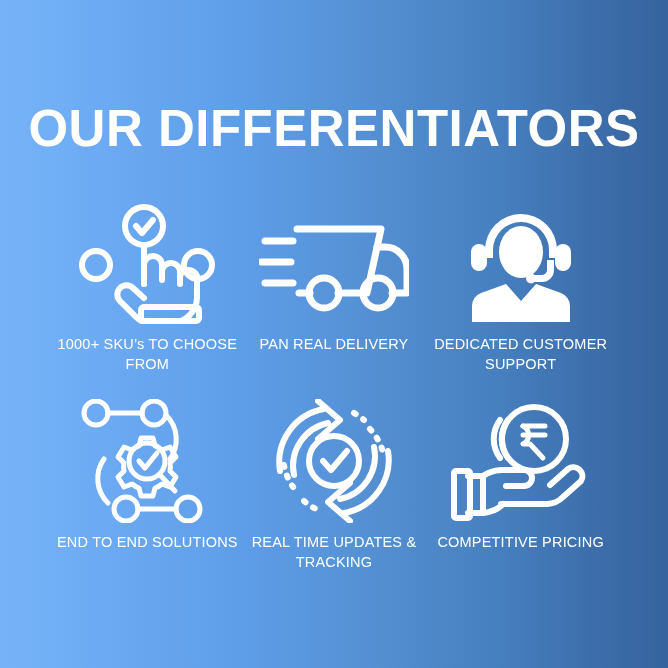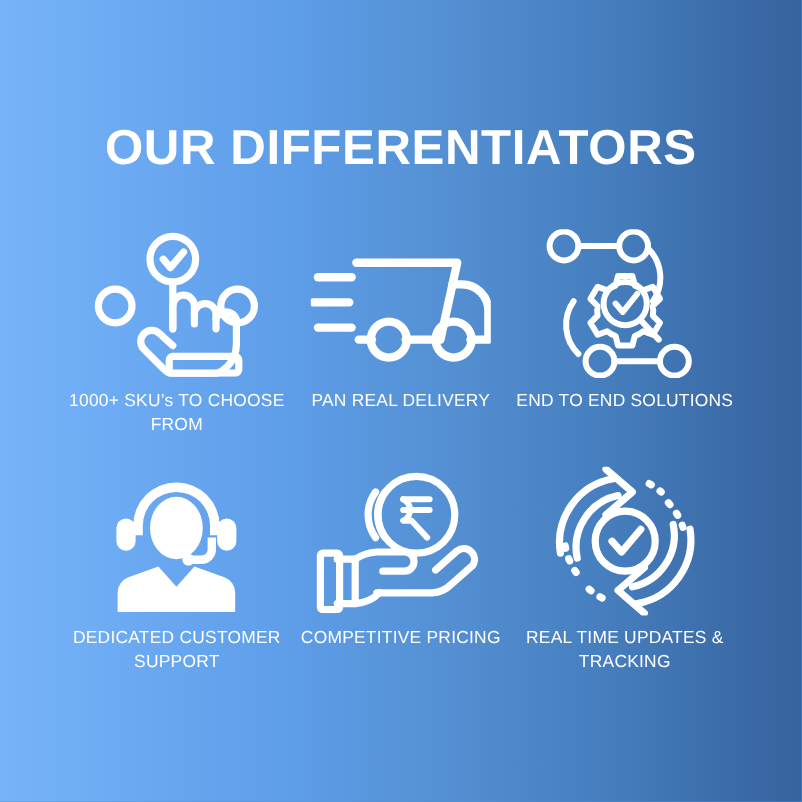--- a/index.html
+++ b/index.html
@@ -19,21 +19,21 @@
     height: 668px;
     box-sizing: border-box;
     background: linear-gradient(90deg, #76b3f8 0%, #6aa9f2 18%, #5d9ce6 38%, #5490d3 55%, #4780c0 74%, #3d6fac 88%, #36639e 100%);
     display: flex;
     flex-direction: column;
     align-items: center;
   }
 
   .page-title {
     margin-top: 103px;
-    font-size: 41px;
+    font-size: 51px;
     font-weight: bold;
     color: #ffffff;
     letter-spacing: 0.5px;
     line-height: 1;
     text-align: right;
     white-space: nowrap;
   }
 
   .grid {
     margin-top: 46px;
@@ -108,20 +108,37 @@
           <path d="M103 86 L79 86"></path>
           <path d="M51 86 L40 86"></path>
           <circle cx="65" cy="86" r="15"></circle>
           <circle cx="119" cy="86" r="15"></circle>
           <path d="M6 34 L34 34"></path>
           <path d="M2 55 L32 55"></path>
           <path d="M6 76 L34 76"></path>
         </svg>
       </div>
       <div class="cell-label">PAN REAL DELIVERY</div>
+    </div>
+
+    <div class="cell">
+      <div class="icon-wrap">
+        <svg width="120" height="118" viewBox="0 0 120 118" fill="none">
+          <g fill="#ffffff">
+            <path d="M60 10 a36 36 0 0 1 36 36 l0 8 -8 0 0 -8 a28 28 0 0 0 -56 0 l0 8 -8 0 0 -8 a36 36 0 0 1 36 -36z"></path>
+            <rect x="10" y="40" width="16" height="27" rx="8"></rect>
+            <rect x="94" y="40" width="16" height="27" rx="8"></rect>
+            <path d="M60 22 a22 26 0 0 1 22 26 a22 26 0 0 1 -22 26 a22 26 0 0 1 -22 -26 a22 26 0 0 1 22 -26z"></path>
+            <path d="M86 56 l7 0 0 10 a12 12 0 0 1 -12 12 l-8 0 0 -7 8 0 a5 5 0 0 0 5 -5z"></path>
+            <circle cx="70" cy="74.5" r="5"></circle>
+            <path d="M45 80 L60 97 L75 80 L100 89 a14 14 0 0 1 9 13 l0 16 -98 0 0 -16 a14 14 0 0 1 9 -13z"></path>
+          </g>
+        </svg>
+      </div>
+      <div class="cell-label">DEDICATED CUSTOMER SUPPORT</div>
     </div>
 
     <div class="cell">
       <div class="icon-wrap">
         <svg width="138" height="124" viewBox="0 0 138 124" fill="none" stroke="#ffffff" stroke-width="5" stroke-linecap="round" stroke-linejoin="round">
           <circle cx="18" cy="14" r="12"></circle>
           <circle cx="76" cy="14" r="12"></circle>
           <circle cx="48" cy="110" r="12"></circle>
           <circle cx="110" cy="110" r="12"></circle>
           <path d="M30 14 L64 14"></path>
@@ -134,33 +151,36 @@
           <circle cx="69" cy="62" r="18"></circle>
           <polyline points="61,62 67,69 79,54"></polyline>
           <path d="M83 77 L97 92"></path>
         </svg>
       </div>
       <div class="cell-label">END TO END SOLUTIONS</div>
     </div>
 
     <div class="cell">
       <div class="icon-wrap">
-        <svg width="120" height="118" viewBox="0 0 120 118" fill="none">
-          <g fill="#ffffff">
-            <path d="M60 10 a36 36 0 0 1 36 36 l0 8 -8 0 0 -8 a28 28 0 0 0 -56 0 l0 8 -8 0 0 -8 a36 36 0 0 1 36 -36z"></path>
-            <rect x="10" y="40" width="16" height="27" rx="8"></rect>
-            <rect x="94" y="40" width="16" height="27" rx="8"></rect>
-            <path d="M60 22 a22 26 0 0 1 22 26 a22 26 0 0 1 -22 26 a22 26 0 0 1 -22 -26 a22 26 0 0 1 22 -26z"></path>
-            <path d="M86 56 l7 0 0 10 a12 12 0 0 1 -12 12 l-8 0 0 -7 8 0 a5 5 0 0 0 5 -5z"></path>
-            <circle cx="70" cy="74.5" r="5"></circle>
-            <path d="M45 80 L60 97 L75 80 L100 89 a14 14 0 0 1 9 13 l0 16 -98 0 0 -16 a14 14 0 0 1 9 -13z"></path>
-          </g>
-        </svg>
-      </div>
-      <div class="cell-label">DEDICATED CUSTOMER SUPPORT</div>
+        <svg width="128" height="124" viewBox="0 0 128 124" fill="none" stroke="#ffffff" stroke-width="6" stroke-linecap="round" stroke-linejoin="round">
+          <path d="M10 72 a54 54 0 0 1 44 -62"></path>
+          <path d="M24 76 a44 44 0 0 1 34 -52"></path>
+          <polyline points="48,2 70,21 48,40"></polyline>
+          <path d="M118 52 a54 54 0 0 1 -44 62"></path>
+          <path d="M104 48 a44 44 0 0 1 -34 52"></path>
+          <polyline points="80,122 58,103 80,84"></polyline>
+          <path d="M84 14 a54 54 0 0 1 10 7" stroke-dasharray="2 9"></path>
+          <path d="M100 30 a54 54 0 0 1 14 28" stroke-dasharray="2 9"></path>
+          <path d="M14 66 a54 54 0 0 0 14 28" stroke-dasharray="2 9"></path>
+          <path d="M34 102 a54 54 0 0 0 12 8" stroke-dasharray="2 9"></path>
+          <circle cx="64" cy="62" r="25"></circle>
+          <polyline points="53,62 61,71 77,52"></polyline>
+        </svg>
+      </div>
+      <div class="cell-label">REAL TIME UPDATES &amp; TRACKING</div>
     </div>
 
     <div class="cell">
       <div class="icon-wrap">
         <svg width="142" height="120" viewBox="0 0 142 120" fill="none" stroke="#ffffff" stroke-width="6" stroke-linecap="round" stroke-linejoin="round">
           <circle cx="84" cy="38" r="32"></circle>
           <path d="M58 57 a32 32 0 0 1 0 -38"></path>
           <path d="M50 57 a32 32 0 0 1 0 -38"></path>
           <g stroke-width="5">
             <path d="M73 25 L95 25"></path>
@@ -170,34 +190,14 @@
           <path d="M18 75 L33 75 a30 22 0 0 1 18 -6 L74 69 a8 8 0 0 1 0 16 L56 85"></path>
           <path d="M33 75 L33 112 L18 112"></path>
           <path d="M51 103 L97 103 a24 24 0 0 0 16 -7 L131 80 a9 9 0 0 0 -13 -12 L100 84"></path>
           <path d="M33 112 a28 20 0 0 0 20 -9"></path>
           <rect x="4" y="70" width="16" height="47" rx="2"></rect>
         </svg>
       </div>
       <div class="cell-label">COMPETITIVE PRICING</div>
     </div>
 
-    <div class="cell">
-      <div class="icon-wrap">
-        <svg width="128" height="124" viewBox="0 0 128 124" fill="none" stroke="#ffffff" stroke-width="6" stroke-linecap="round" stroke-linejoin="round">
-          <path d="M10 72 a54 54 0 0 1 44 -62"></path>
-          <path d="M24 76 a44 44 0 0 1 34 -52"></path>
-          <polyline points="48,2 70,21 48,40"></polyline>
-          <path d="M118 52 a54 54 0 0 1 -44 62"></path>
-          <path d="M104 48 a44 44 0 0 1 -34 52"></path>
-          <polyline points="80,122 58,103 80,84"></polyline>
-          <path d="M84 14 a54 54 0 0 1 10 7" stroke-dasharray="2 9"></path>
-          <path d="M100 30 a54 54 0 0 1 14 28" stroke-dasharray="2 9"></path>
-          <path d="M14 66 a54 54 0 0 0 14 28" stroke-dasharray="2 9"></path>
-          <path d="M34 102 a54 54 0 0 0 12 8" stroke-dasharray="2 9"></path>
-          <circle cx="64" cy="62" r="25"></circle>
-          <polyline points="53,62 61,71 77,52"></polyline>
-        </svg>
-      </div>
-      <div class="cell-label">REAL TIME UPDATES &amp; TRACKING</div>
-    </div>
-
   </div>
 </div>
 
 </body></html>

